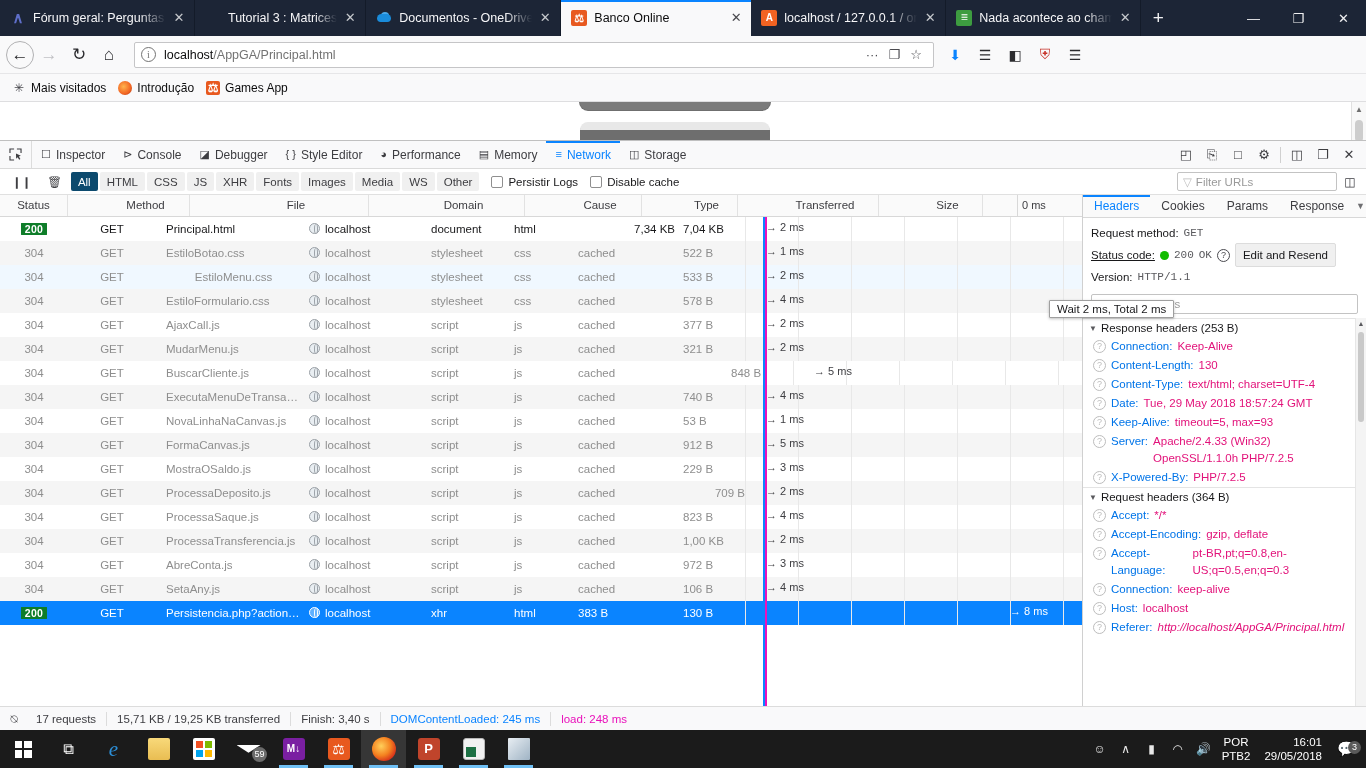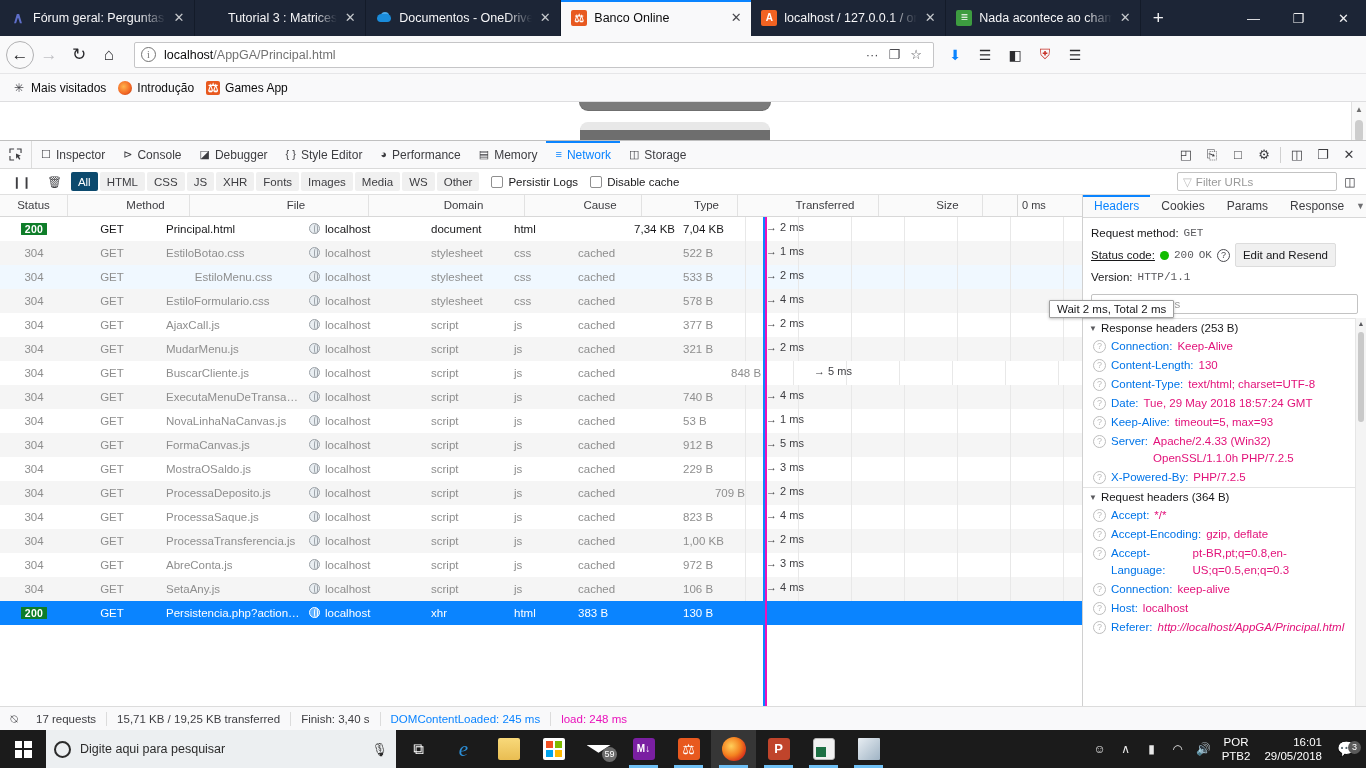--- a/index.html
+++ b/index.html
@@ -942,20 +942,30 @@
           </div>
           <div class="nrow even selected">
             <div class="c" style="width: 68px; flex: 0 0 68px; text-align: center;"><span class="badge200">200</span></div>
             <div class="c" style="width: 88px; flex: 0 0 88px; text-align: center;">GET</div>
             <div class="c" style="width: 145px; flex: 0 0 145px; text-align: left; padding-left: 10px;">Persistencia.php?action=...</div>
             <div class="c" style="width: 122px; flex: 0 0 122px; text-align: left; padding-left: 8px;"><span class="globe"></span>localhost</div>
             <div class="c" style="width: 83px; flex: 0 0 83px; text-align: left; padding-left: 8px;">xhr</div>
             <div class="c" style="width: 62px; flex: 0 0 62px; text-align: left; padding-left: 8px;">html</div>
             <div class="c" style="width: 107px; flex: 0 0 107px; text-align: left; padding-left: 10px;">383 B</div>
             <div class="c" style="width: 70px; flex: 0 0 70px; text-align: left; padding-left: 8px;">130 B</div>
+            <div class="wf-cell">
+              <div class="wf-grid" style="left: 0px;"></div>
+              <div class="wf-grid" style="left: 53px;"></div>
+              <div class="wf-grid" style="left: 106px;"></div>
+              <div class="wf-grid" style="left: 159px;"></div>
+              <div class="wf-grid" style="left: 212px;"></div>
+              <div class="wf-grid" style="left: 265px;"></div>
+              <div class="wf-grid" style="left: 318px;"></div>
+              <div class="wf-label" style="left: 265px;">→ 8 ms</div>
+            </div>
           </div>
           <div id="marker-dom" style="left: 763px;"></div>
           <div id="marker-load" style="left: 765px;"></div>
         </div>
     </div>
 
     <div id="details">
       <div id="det-tabs">
         <div class="det-tab active">Headers</div>
         <div class="det-tab">Cookies</div>
@@ -1002,21 +1012,21 @@
                 <span class="hdr-val">Keep-Alive</span>
               </div>
               <div class="hdr-row">
                 <span class="q">?</span>
                 <span class="hdr-name">Content-Length:</span>
                 <span class="hdr-val">130</span>
               </div>
               <div class="hdr-row">
                 <span class="q">?</span>
                 <span class="hdr-name">Content-Type:</span>
-                <span class="hdr-val">text/html; charset=UTF-8</span>
+                <span class="hdr-val">text/html; charset=UTF-4</span>
               </div>
               <div class="hdr-row">
                 <span class="q">?</span>
                 <span class="hdr-name">Date:</span>
                 <span class="hdr-val">Tue, 29 May 2018 18:57:24 GMT</span>
               </div>
               <div class="hdr-row">
                 <span class="q">?</span>
                 <span class="hdr-name">Keep-Alive:</span>
                 <span class="hdr-val">timeout=5, max=93</span>
@@ -1090,25 +1100,20 @@
 <div id="tooltip">Wait 2 ms, Total 2 ms</div>
 
 <div id="taskbar">
   <div id="start-btn">
     <span class="win-logo">
         <i></i>
         <i></i>
         <i></i>
         <i></i>
       </span>
-  </div>
-  <div id="search-box">
-    <span class="circ"></span>
-    <span class="stxt">Digite aqui para pesquisar</span>
-    <span style="font-size:13px">🎙</span>
   </div>
   <div class="tb-item">
       <span style="font-size:15px">⧉</span>
     </div>
   <div class="tb-item">
     <span class="tb-ico" style="color:#2c8ed6;font-size:21px;font-style:italic;font-family:'Liberation Serif',serif;line-height:24px;text-align:center">e</span>
   </div>
   <div class="tb-item">
     <span class="icon-square" style="background:linear-gradient(#f8d97a,#e9bd52);border-radius:2px;position:relative"></span>
   </div>

